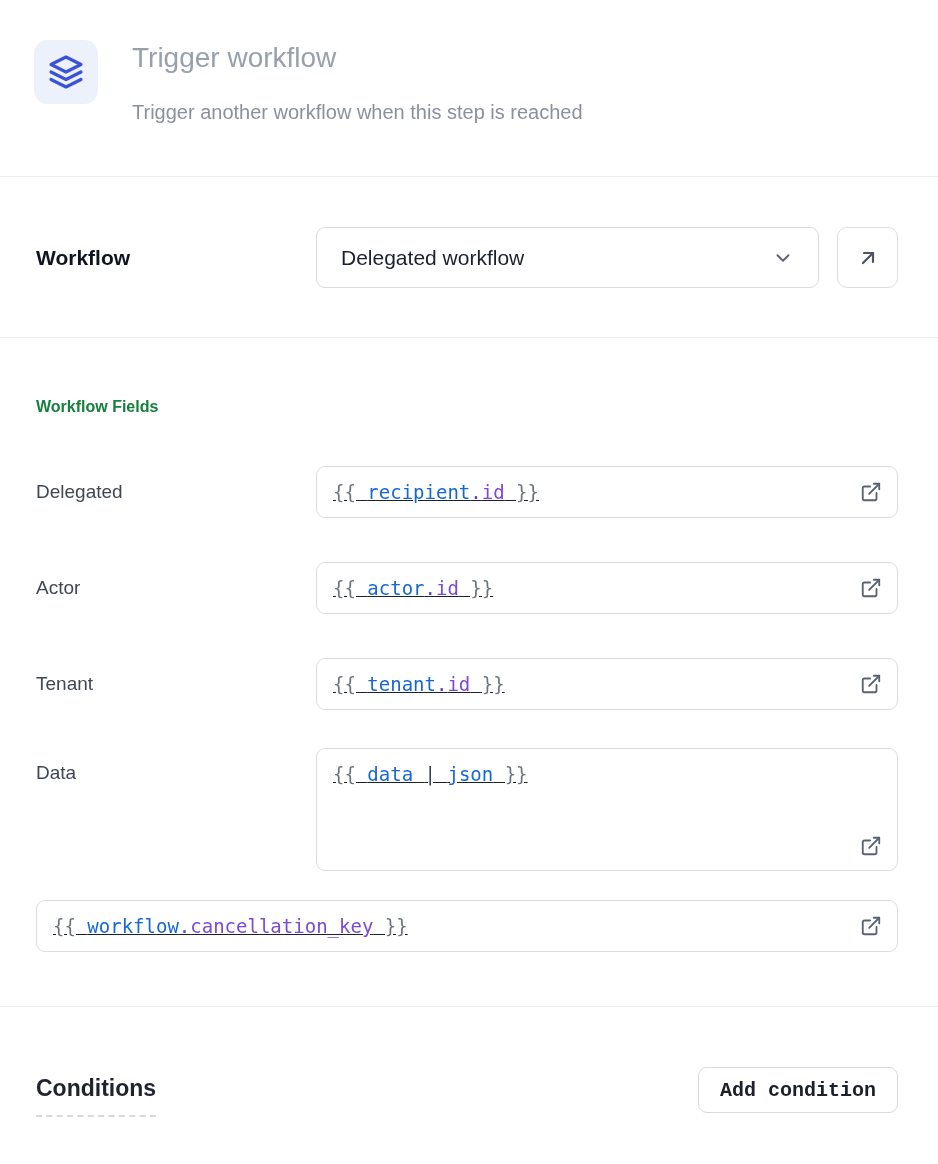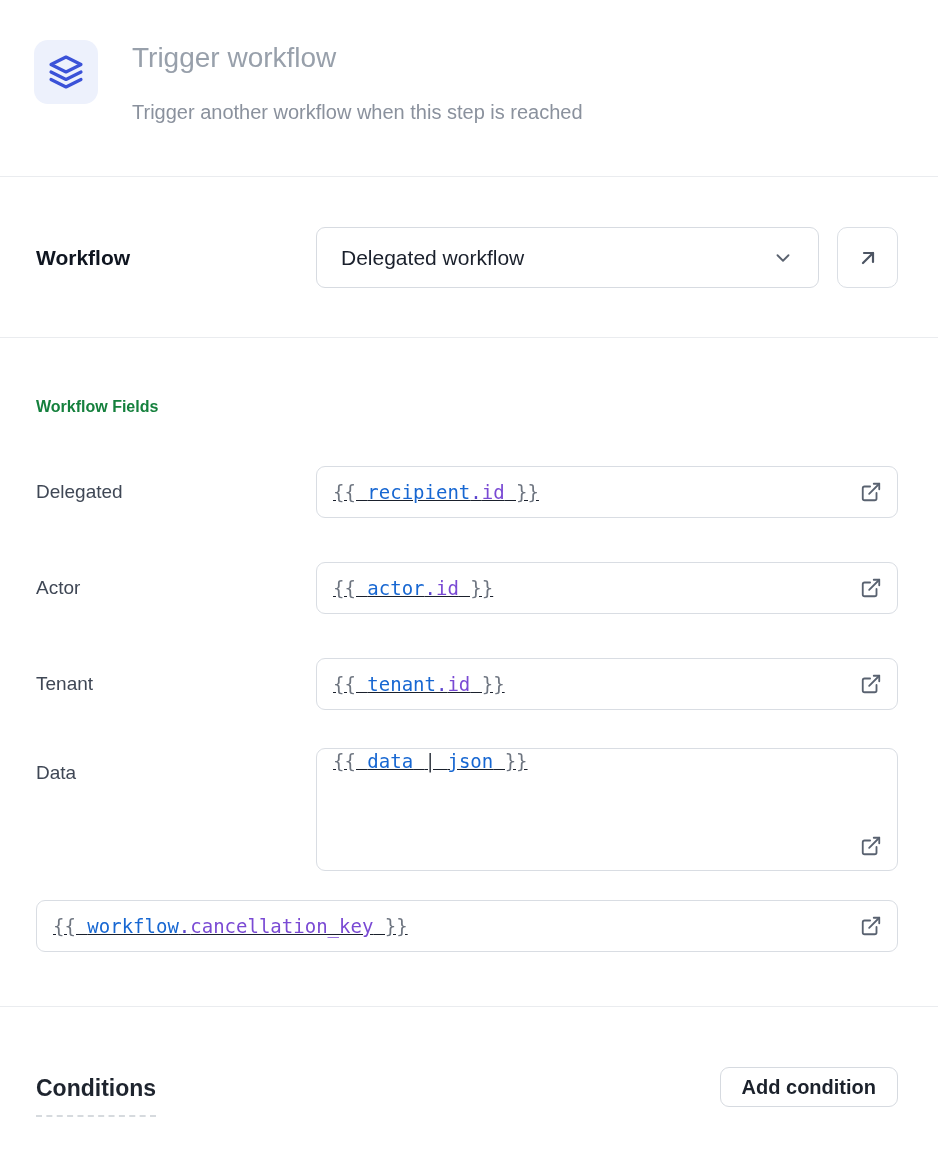--- a/index.html
+++ b/index.html
@@ -114,20 +114,21 @@
     border: 1px solid #d9dde3;
     border-radius: 9px;
     display: flex; align-items: center;
     padding: 0 52px 0 16px;
     cursor: text;
     text-decoration: underline;
   }
   .field-input.multiline {
     height: 123px;
     align-items: flex-start;
+    padding-top: 13px;
   }
   .code {
     font-family: "DejaVu Sans Mono", monospace;
     font-size: 19px;
     white-space: pre;
     line-height: 24px;
   }
   .tok-brace { color: #6e7580; }
   .tok-var   { color: #1767d2; }
   .tok-dot   { color: #5b43cf; }
@@ -155,26 +156,26 @@
   }
   .conditions-heading {
     margin-top: 8px;
     font-size: 23px;
     font-weight: 700;
     color: #1e242e;
     padding-bottom: 13px;
     border-bottom: 2px dashed #d6dade;
   }
   .add-condition-btn {
-    height: 40px;
+    height: 46px;
     padding: 0 21px;
     background: #fff;
     border: 1px solid #d6dae0;
     border-radius: 9px;
-    font-family: Liberation Sans, sans-serif;
+    font-family: Liberation Mono, monospace;
     font-size: 20px;
     font-weight: 600;
     color: #1b212b;
     cursor: pointer;
   }
 </style>
 </head>
 <body>
 
 <div class="panel">

